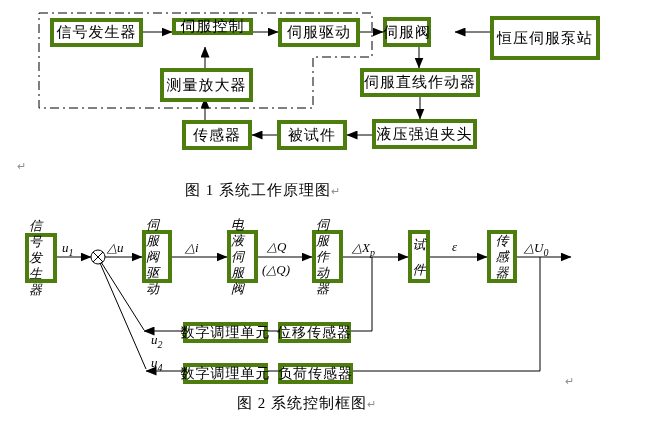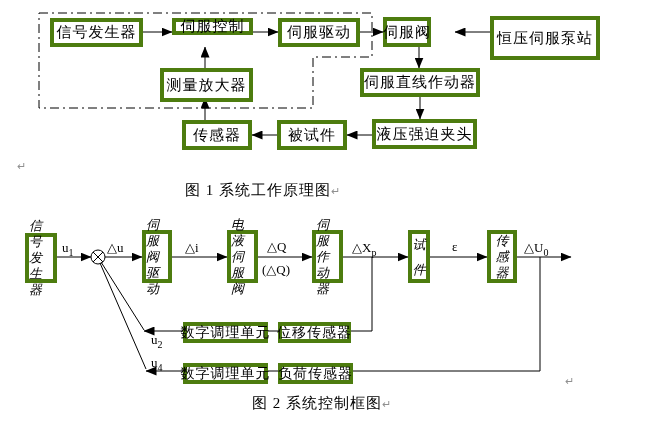--- a/index.html
+++ b/index.html
@@ -5,21 +5,21 @@
   html,body{margin:0;padding:0;background:#fff;}
   .canvas{position:relative;width:647px;height:424px;background:#ffffff;overflow:hidden;
           font-family:"Liberation Serif", serif;color:#000;}
   svg.lines{position:absolute;left:0;top:0;width:647px;height:424px;}
   .box{position:absolute;border:4px solid #4d7c0f;background:#fff;box-sizing:border-box;
        display:flex;align-items:center;justify-content:center;text-align:left;}
   .f1box{font-size:15px;letter-spacing:1px;white-space:nowrap;}
   .vbox{font-size:13px;line-height:16px;white-space:pre-line;letter-spacing:0;font-style:italic;}
   .tall{line-height:25px;}
   .fbbox{font-size:14px;letter-spacing:1px;white-space:nowrap;}
-  .lbl{position:absolute;font-size:13px;white-space:nowrap;}
+  .lbl{position:absolute;font-size:13px;white-space:nowrap;font-style:italic;}
   .lbl sub{font-size:10px;line-height:0;}
   .caption{position:absolute;font-size:15px;letter-spacing:1px;white-space:nowrap;}
   .pmark{color:#909090;font-size:11px;}
   .pmark-abs{position:absolute;color:#909090;font-size:11px;}
 </style>
 </head>
 <body>
 
 <div class="canvas">
 
@@ -117,18 +117,18 @@
   <span class="lbl" style="left:107px;top:240px"><span>△u</span></span>
   <span class="lbl" style="left:185px;top:240px"><span>△i</span></span>
   <span class="lbl" style="left:267px;top:239px"><span>△Q</span></span>
   <span class="lbl" style="left:262px;top:262px"><span>(△Q)</span></span>
   <span class="lbl" style="left:352px;top:240px"><span>△X</span><sub>p</sub></span>
   <span class="lbl" style="left:452px;top:239px"><span>ε</span></span>
   <span class="lbl" style="left:524px;top:240px"><span>△U</span><sub>0</sub></span>
   <span class="lbl" style="left:151px;top:332px"><span>u</span><sub>2</sub></span>
   <span class="lbl" style="left:151px;top:355px"><span>u</span><sub>4</sub></span>
 
-  <div class="caption" style="left:252px;top:394px">
+  <div class="caption" style="left:237px;top:394px">
     <span>图 2 系统控制框图</span><span class="pmark">↵</span>
   </div>
   <span class="pmark-abs" style="left:565px;top:375px">↵</span>
 
 </div>
 
 </body></html>

